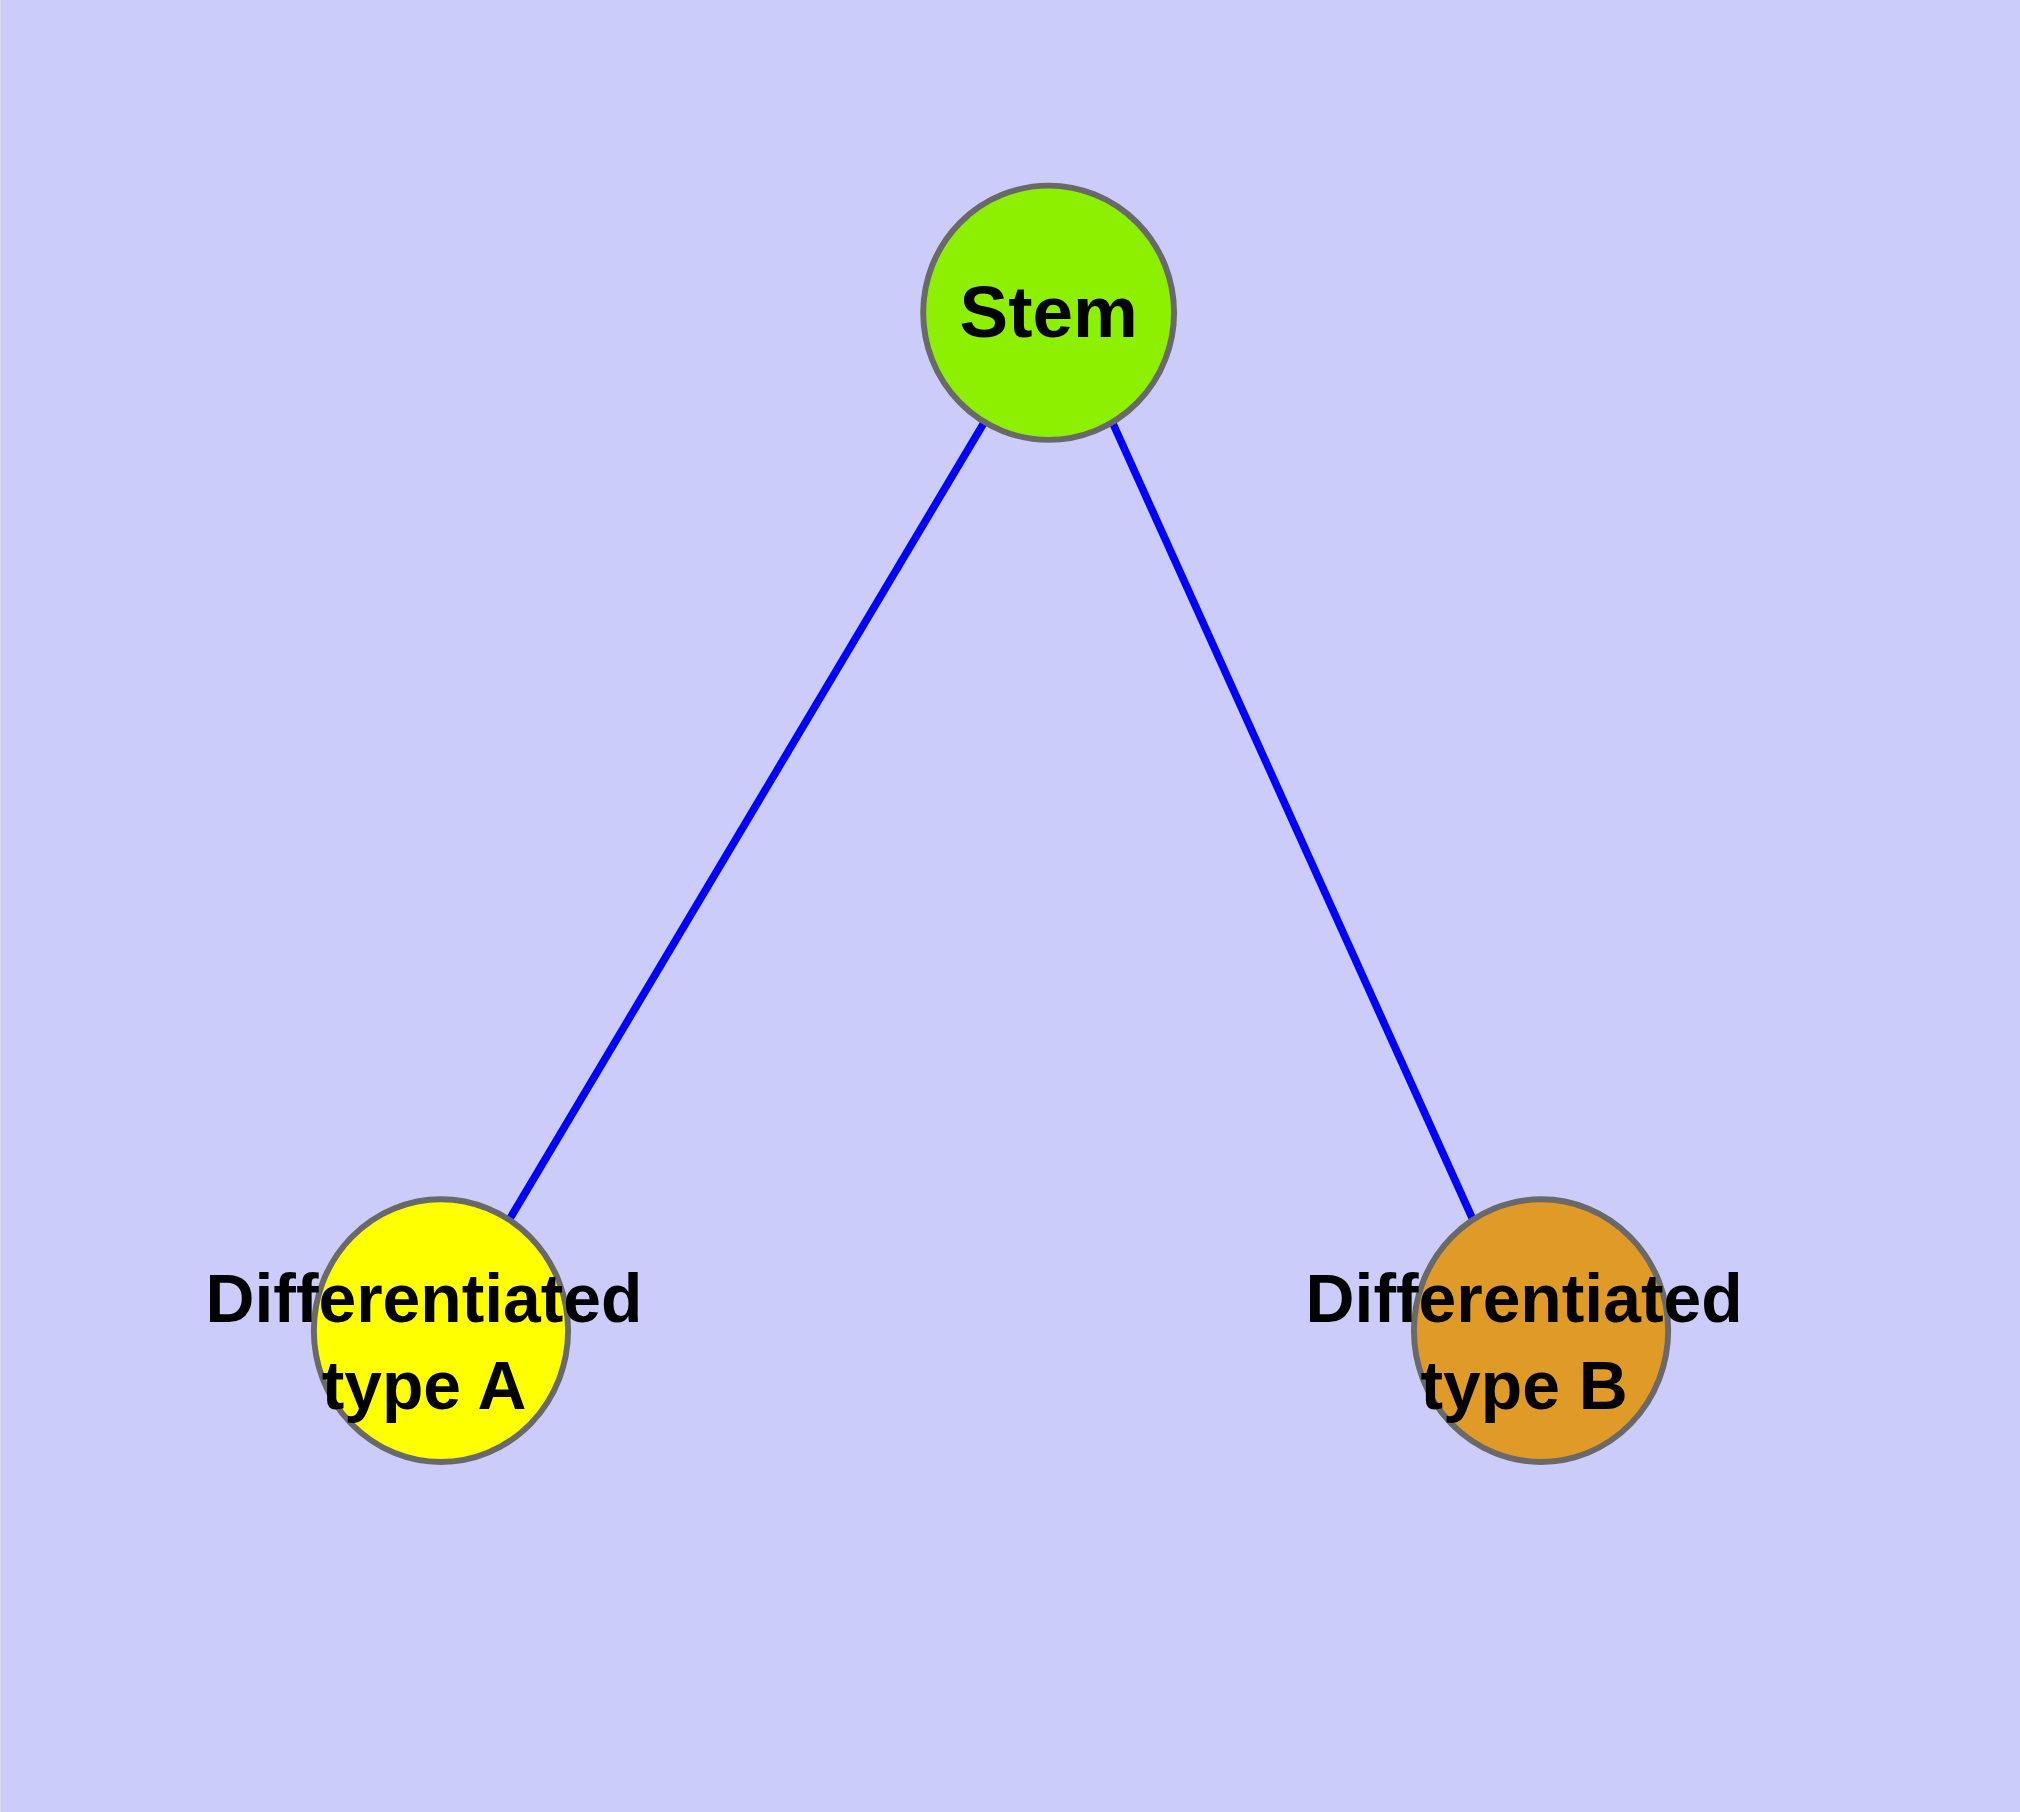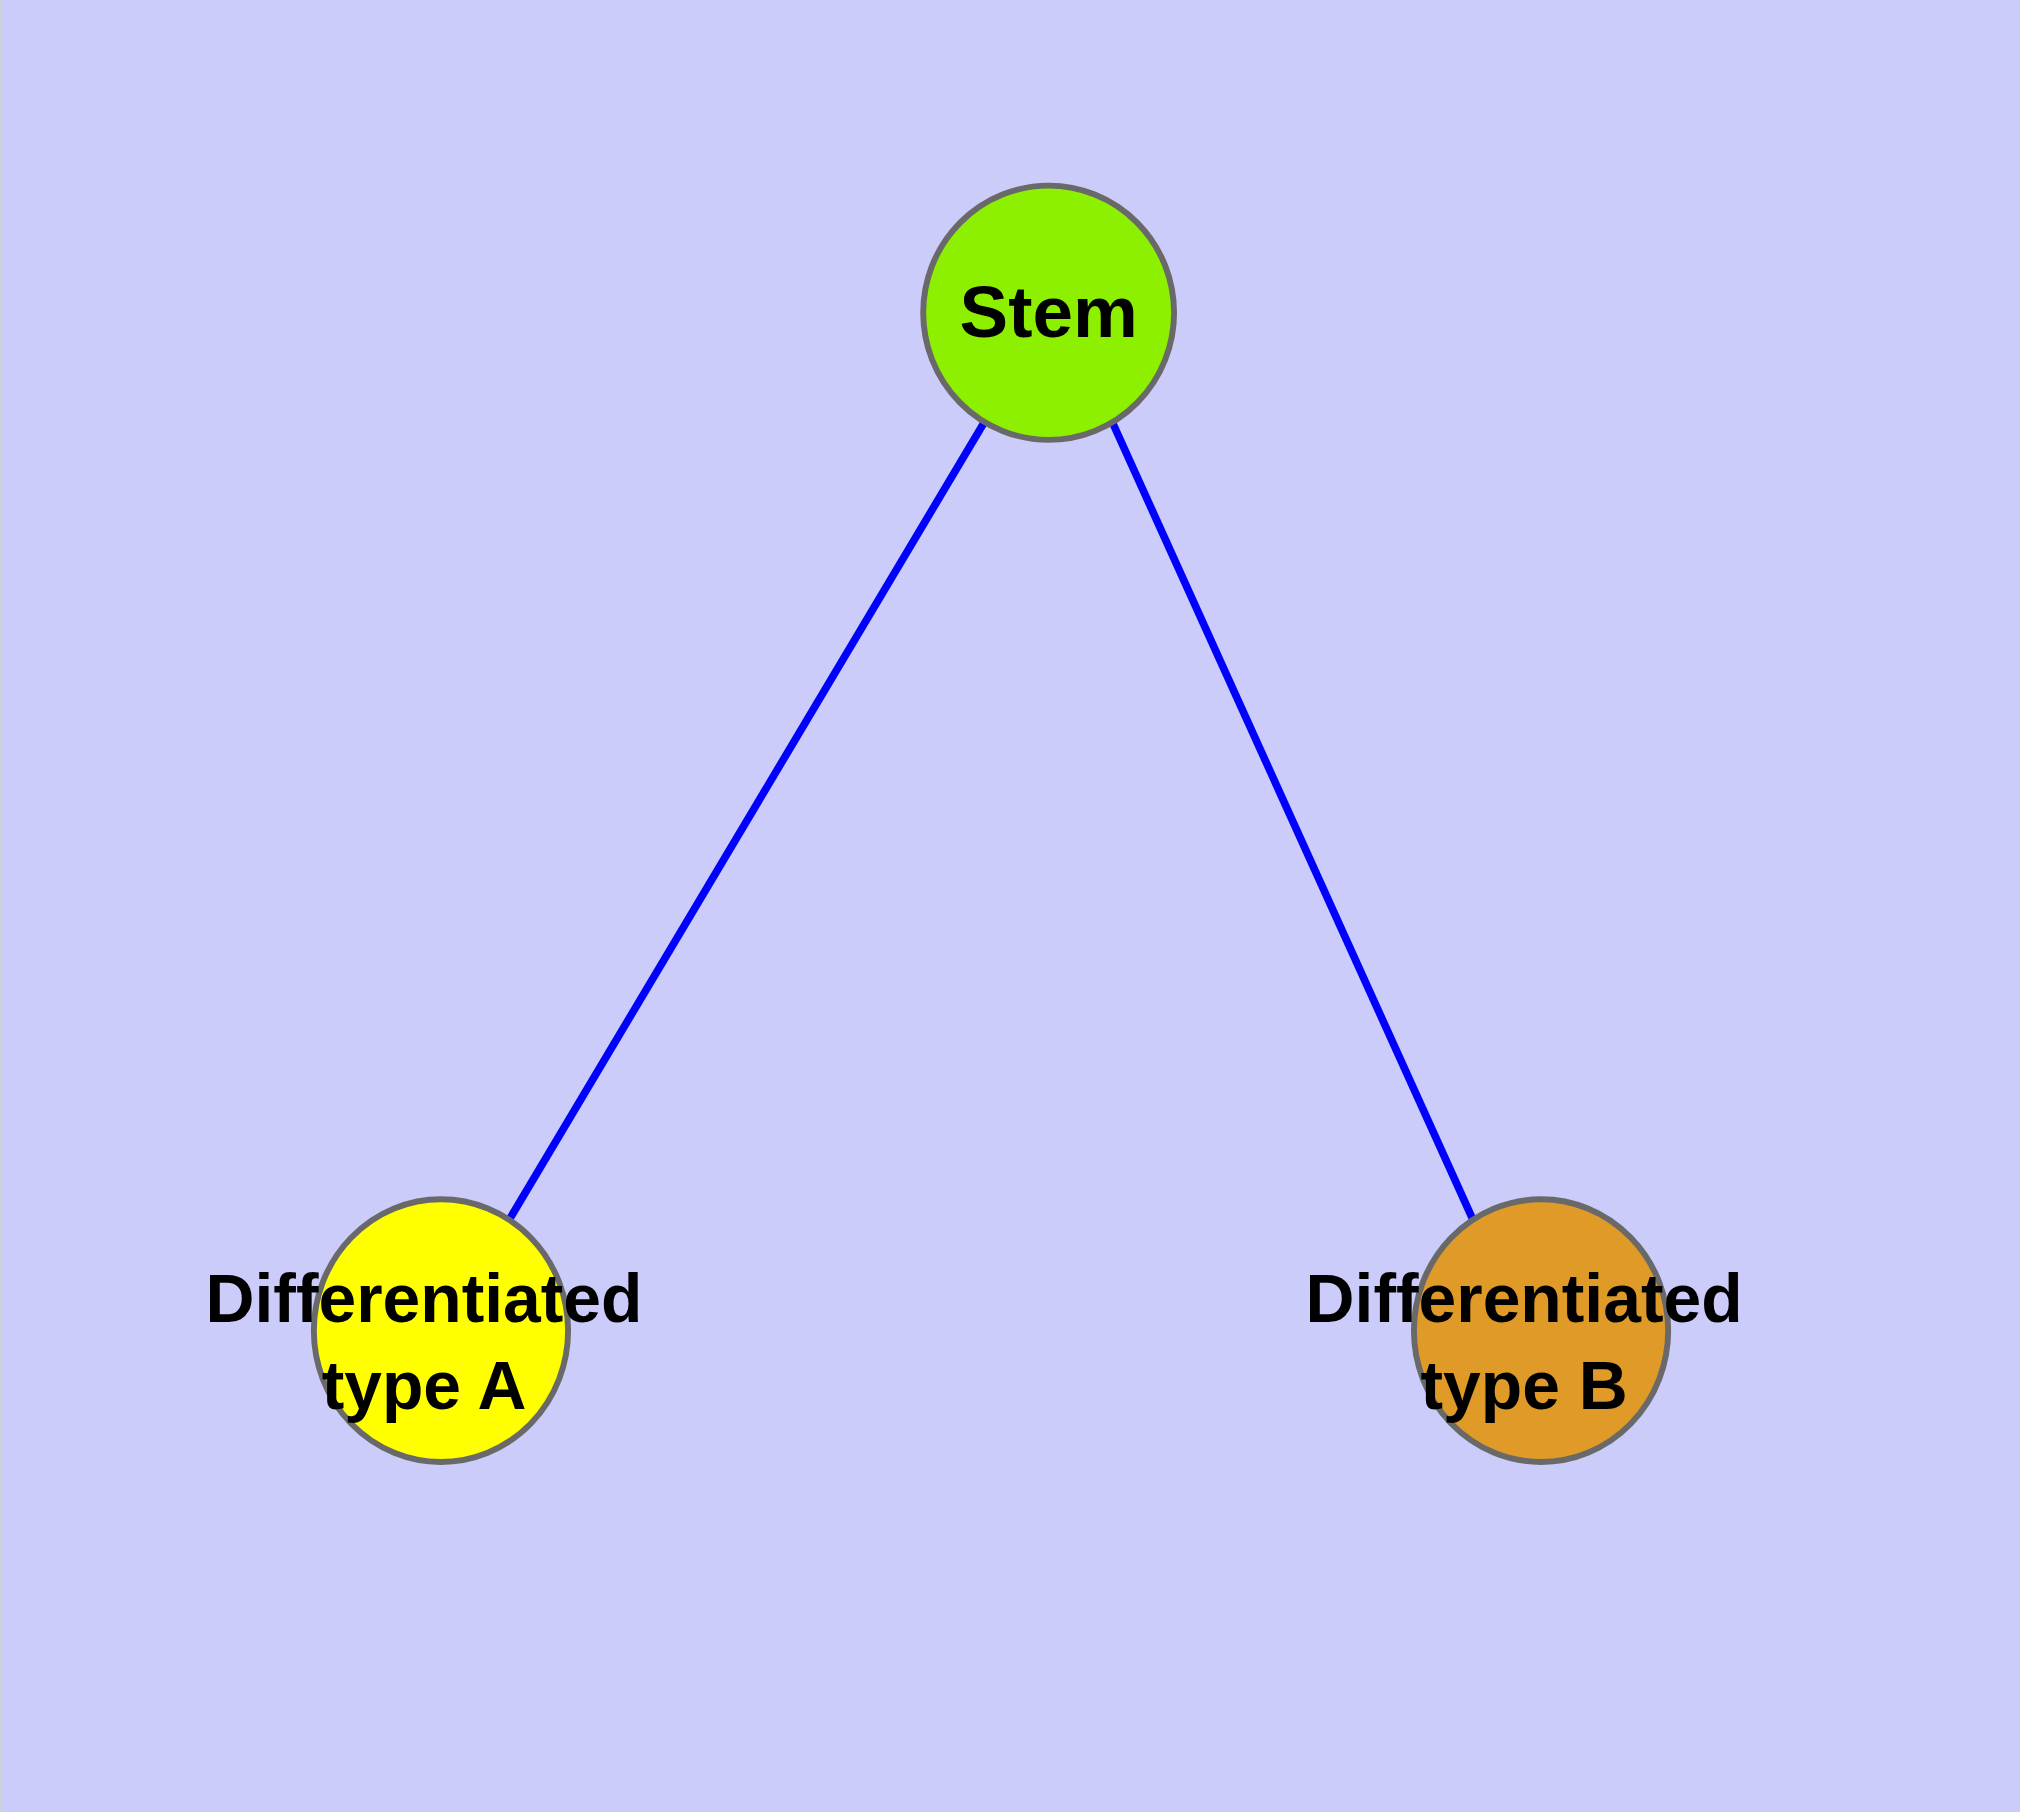--- a/index.html
+++ b/index.html
@@ -11,21 +11,21 @@
   body {
     width: 2021px;
     height: 1812px;
     overflow: hidden;
     font-family: "Liberation Sans", sans-serif;
   }
   #graph-canvas {
     position: relative;
     width: 2021px;
     height: 1812px;
-    background: #bef264;
+    background: #fef9c3;
   }
   #graph-svg {
     position: absolute;
     top: 0;
     left: 0;
     width: 2021px;
     height: 1812px;
     display: block;
   }
   .node-ellipse {

